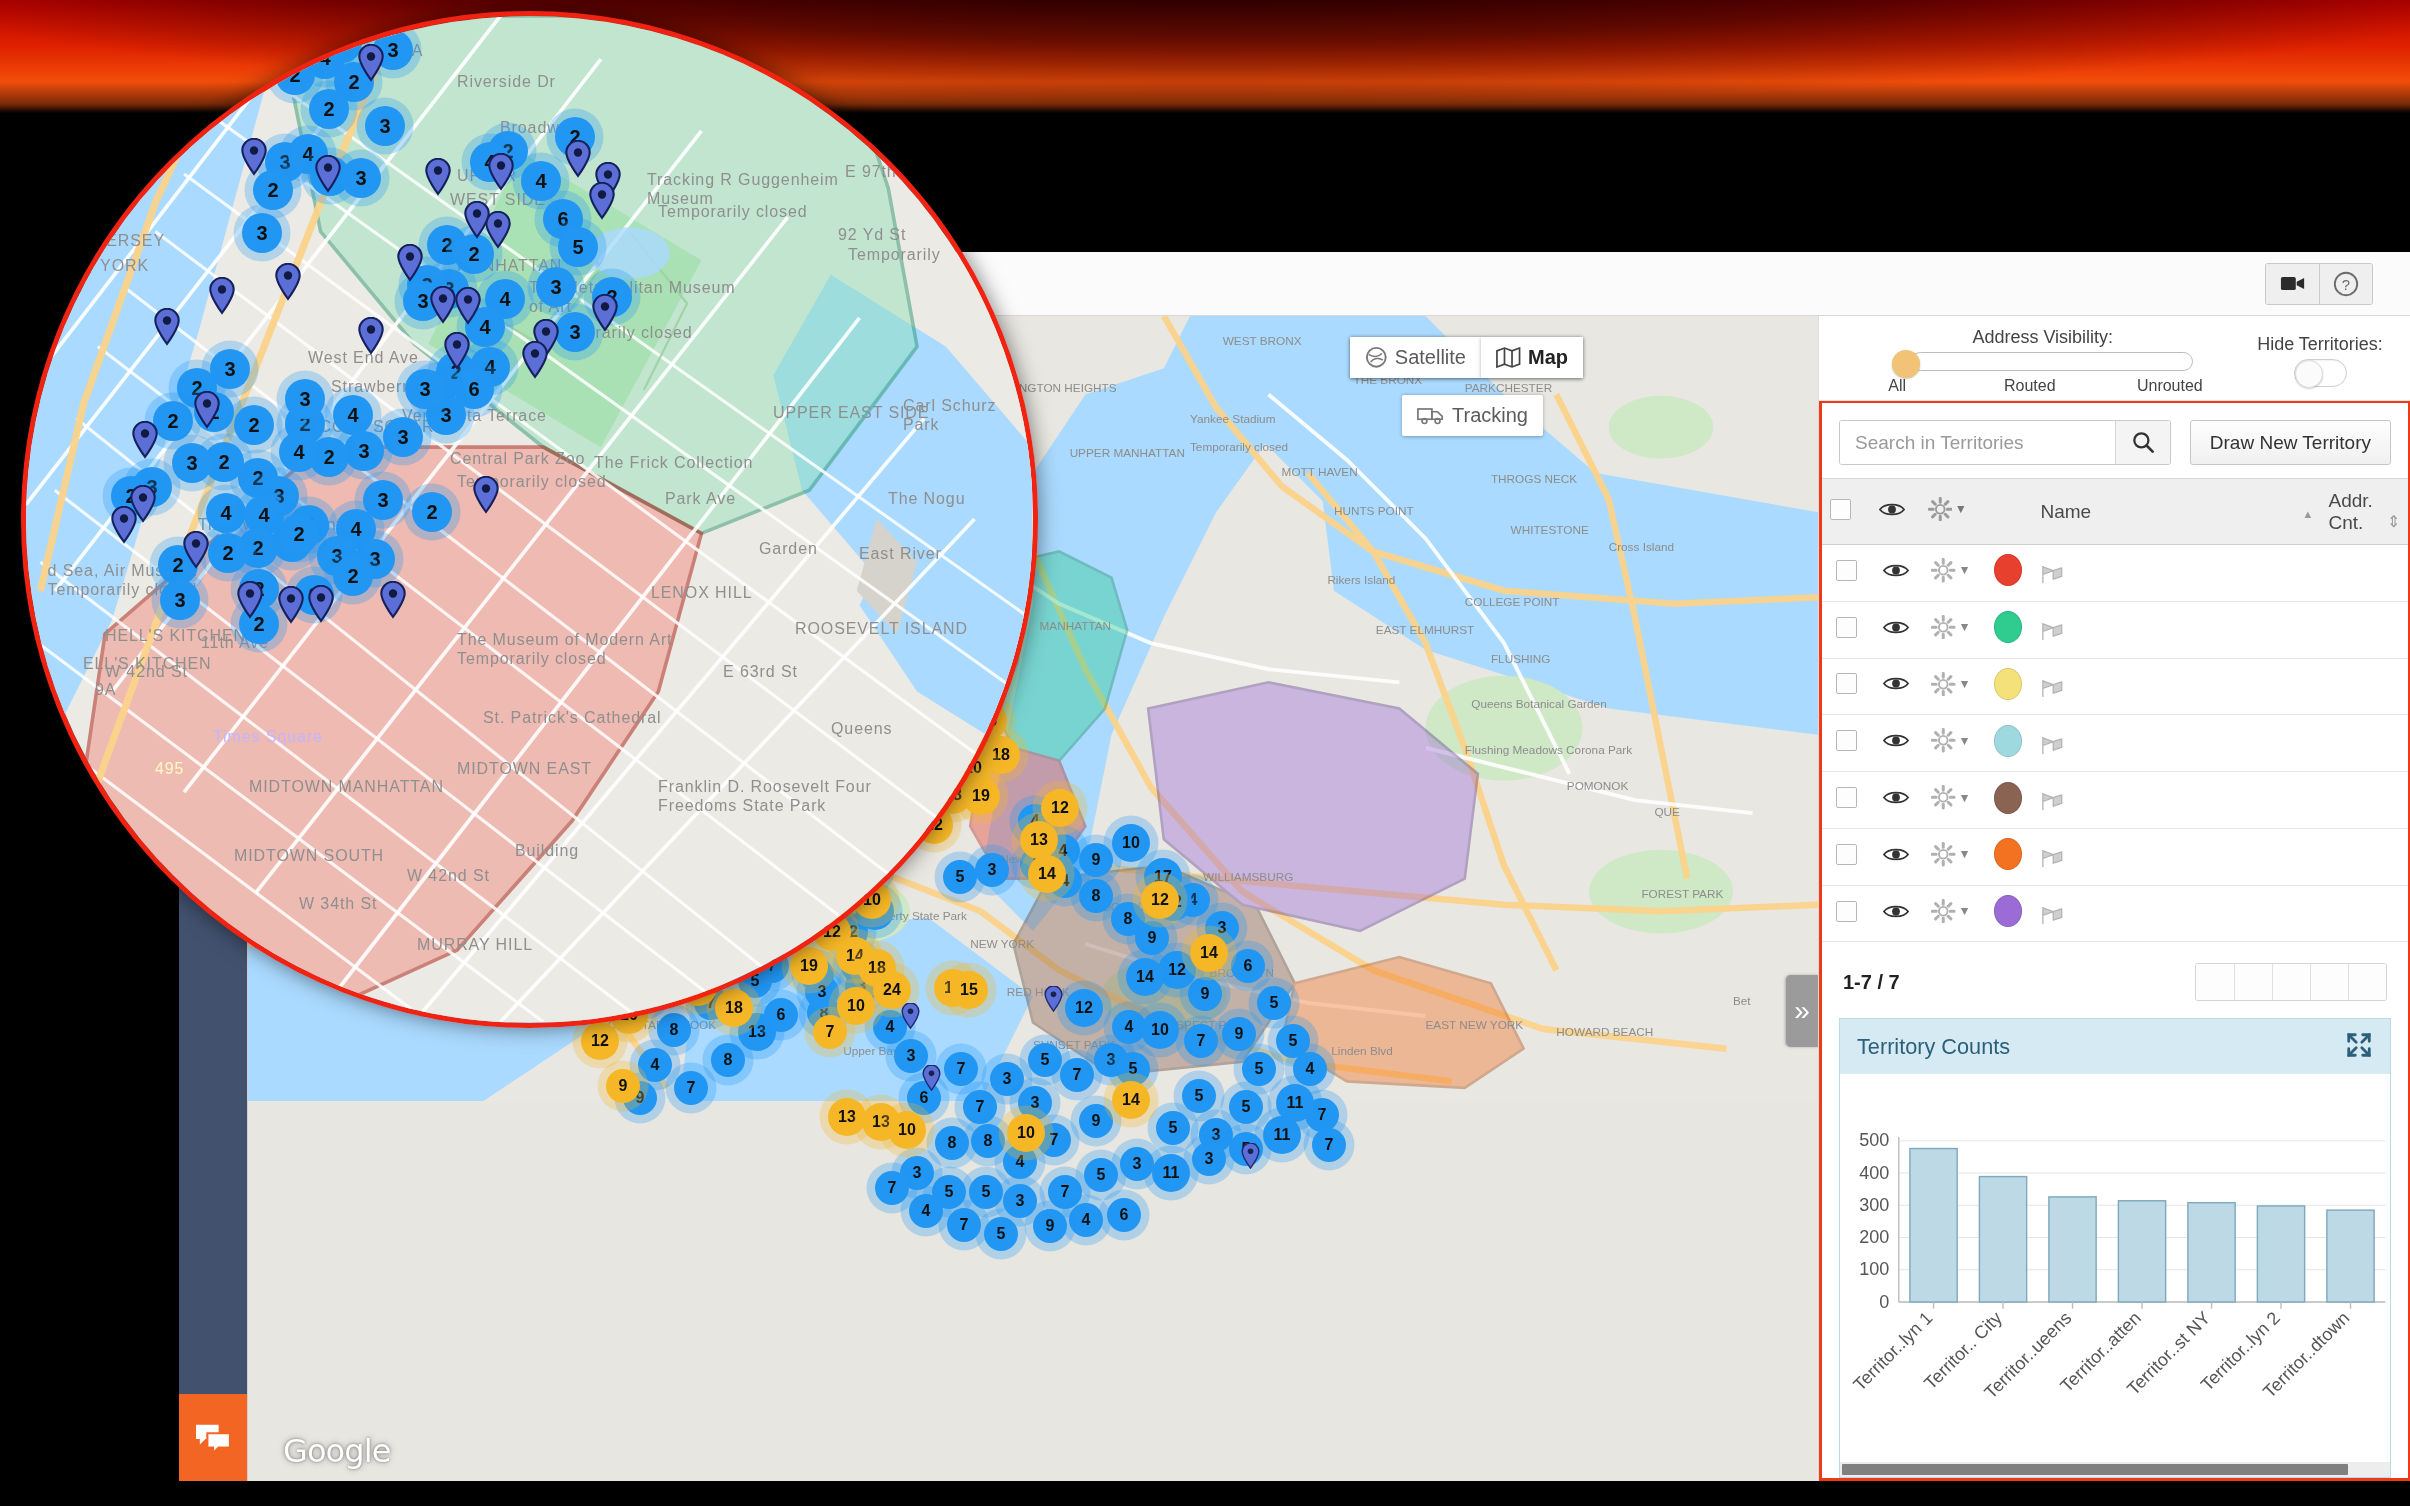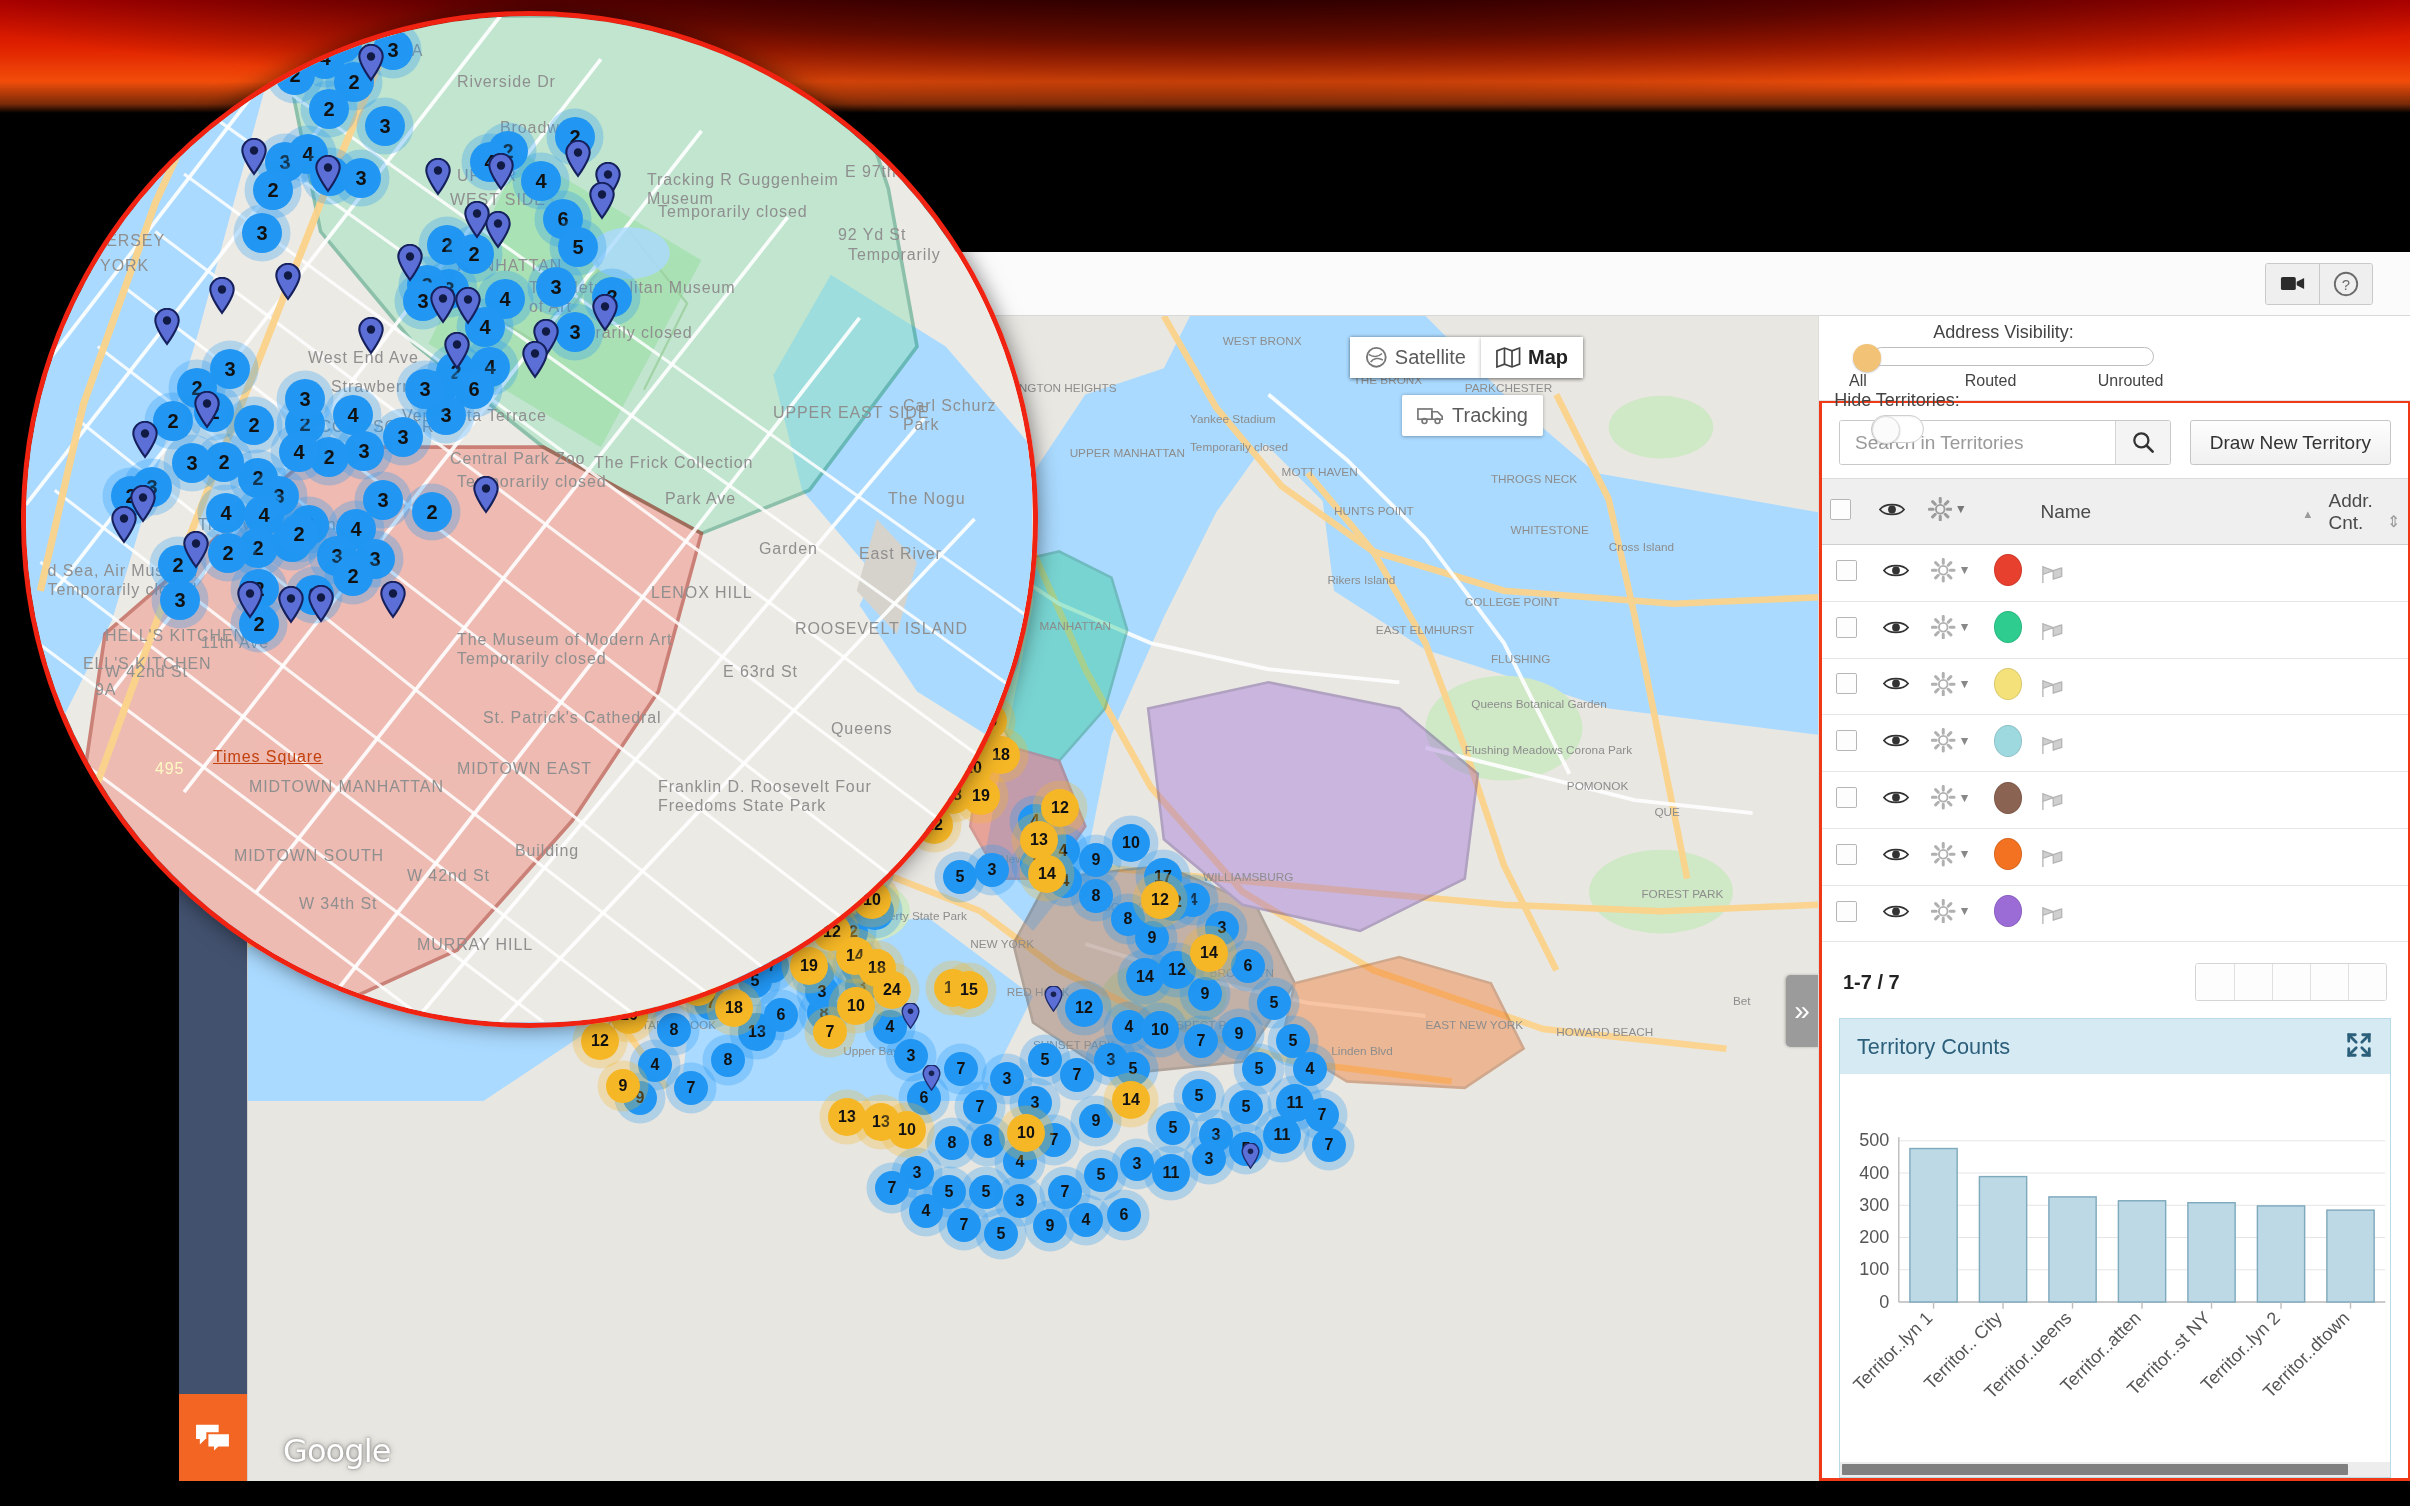--- a/index.html
+++ b/index.html
@@ -68,22 +68,22 @@
   #collapse-handle {
     position:absolute; right:0; top:659px; width:32px; height:72px; background:#9b9b9b;
     border-radius:4.7px 0 0 4.7px; display:flex; align-items:center; justify-content:center;
     color:#fff; font-size:28px; cursor:pointer; box-shadow:-0.9px 0 2.8px rgba(0,0,0,.25);
   }
 
   
   #rightpanel { width:593px; flex:0 0 593px; background:#fff; display:flex; flex-direction:column;
                 border-left:0.9px solid #ddd; min-height:0; }
 
-  #visibility-bar { height:85px; border-bottom:0.9px solid #e3e3e3; display:flex; align-items:flex-start;
-                    padding:5.6px 0 0 0; background:#fff; position:relative;flex-direction:column; }
+  #visibility-bar { height:85px; border-bottom:0.9px solid #e3e3e3; display:flex; align-items:center;
+                    padding:5.6px 0 0 0; background:#fff; position:relative; }
   #vis-group { flex:1; display:flex; flex-direction:column; align-items:center; padding-left:24.5px; }
   #vis-label { font-size:18px; color:#444; margin-bottom:1.9px; }
   #vis-slider { position:relative; width:301px; height:24.5px; }
   #vis-track { position:absolute; left:19px; right:0; top:2.8px; height:19px; border:0.9px solid #bdbdbd;
                border-radius:10.4px; background:#fff; }
   #vis-knob { position:absolute; left:0; top:0; width:28px; height:28px; border-radius:50%;
               background:#f2c377; border:0.9px solid #d8a martes; box-shadow:0 0.9px 1.9px rgba(0,0,0,.25); cursor:pointer; }
   #vis-ticks { display:flex; width:320px; font-size:16px; color:#444; margin-top:2.8px; }
   #vis-ticks span:nth-child(1){ width:87px; text-align:left; padding-left:5.6px;}
   #vis-ticks span:nth-child(2){ flex:1; text-align:center;}
@@ -953,21 +953,21 @@
           <div class="mlabel" style="left: 877px; top: 381px; font-size: 16px; color: rgb(143, 143, 143); max-width: 217px; white-space: normal; line-height: 1.15;">Carl Schurz Park</div>
           <div class="mlabel" style="left: 625px; top: 568px; font-size: 16px; color: rgb(143, 143, 143); max-width: 217px; white-space: normal; line-height: 1.15;">LENOX HILL</div>
           <div class="mlabel" style="left: 833px; top: 529px; font-size: 16px; color: rgb(143, 143, 143); max-width: 217px; white-space: normal; line-height: 1.15;">East River</div>
           <div class="mlabel" style="left: 769px; top: 604px; font-size: 16px; color: rgb(143, 143, 143); max-width: 217px; white-space: normal; line-height: 1.15;">ROOSEVELT ISLAND</div>
           <div class="mlabel" style="left: 172px; top: 500px; font-size: 16px; color: rgb(143, 143, 143); max-width: 217px; white-space: normal; line-height: 1.15;">Time Warner Center</div>
           <div class="mlabel" style="left: 21.6px; top: 546px; font-size: 16px; color: rgb(143, 143, 143); max-width: 217px; white-space: normal; line-height: 1.15;">d Sea, Air Museum Temporarily closed</div>
           <div class="mlabel" style="left: 79px; top: 647px; font-size: 16px; color: rgb(143, 143, 143); max-width: 217px; white-space: normal; line-height: 1.15;">W 42nd St</div>
           <div class="mlabel" style="left: 79px; top: 611px; font-size: 16px; color: rgb(143, 143, 143); max-width: 217px; white-space: normal; line-height: 1.15;">HELL'S KITCHEN</div>
           <div class="mlabel" style="left: 69px; top: 665px; font-size: 16px; color: rgb(143, 143, 143); max-width: 217px; white-space: normal; line-height: 1.15;">9A</div>
           <div class="mlabel" style="left: 175px; top: 618px; font-size: 16px; color: rgb(143, 143, 143); max-width: 217px; white-space: normal; line-height: 1.15;">11th Ave</div>
-          <div class="mlabel" style="left: 187px; top: 732px; font-size: 16px; color: #c2410c; max-width: 217px; white-space: normal; line-height: 1.15; text-decoration: underline;">Times Square</div>
+          <div class="mlabel" style="left: 187px; top: 712px; font-size: 16px; color: #c4b5fd; max-width: 217px; white-space: normal; line-height: 1.15;">Times Square</div>
           <div class="mlabel" style="left: 431px; top: 615px; font-size: 16px; color: rgb(143, 143, 143); max-width: 217px; white-space: normal; line-height: 1.15;">The Museum of Modern Art Temporarily closed</div>
           <div class="mlabel" style="left: 457px; top: 693px; font-size: 16px; color: rgb(143, 143, 143); max-width: 217px; white-space: normal; line-height: 1.15;">St. Patrick's Cathedral</div>
           <div class="mlabel" style="left: 431px; top: 744px; font-size: 16px; color: rgb(143, 143, 143); max-width: 217px; white-space: normal; line-height: 1.15;">MIDTOWN EAST</div>
           <div class="mlabel" style="left: 223px; top: 762px; font-size: 16px; color: rgb(143, 143, 143); max-width: 217px; white-space: normal; line-height: 1.15;">MIDTOWN MANHATTAN</div>
           <div class="mlabel" style="left: 208px; top: 831px; font-size: 16px; color: rgb(143, 143, 143); max-width: 217px; white-space: normal; line-height: 1.15;">MIDTOWN SOUTH</div>
           <div class="mlabel" style="left: 381px; top: 851px; font-size: 16px; color: rgb(143, 143, 143); max-width: 217px; white-space: normal; line-height: 1.15;">W 42nd St</div>
           <div class="mlabel" style="left: 391px; top: 920px; font-size: 16px; color: rgb(143, 143, 143); max-width: 217px; white-space: normal; line-height: 1.15;">MURRAY HILL</div>
           <div class="mlabel" style="left: 632px; top: 762px; font-size: 16px; color: rgb(143, 143, 143); max-width: 217px; white-space: normal; line-height: 1.15;">Franklin D. Roosevelt Four Freedoms State Park</div>
           <div class="mlabel" style="left: 805px; top: 704px; font-size: 16px; color: rgb(143, 143, 143); max-width: 217px; white-space: normal; line-height: 1.15;">Queens</div>
           <div class="mlabel" style="left: 697px; top: 647px; font-size: 16px; color: rgb(143, 143, 143); max-width: 217px; white-space: normal; line-height: 1.15;">E 63rd St</div>

